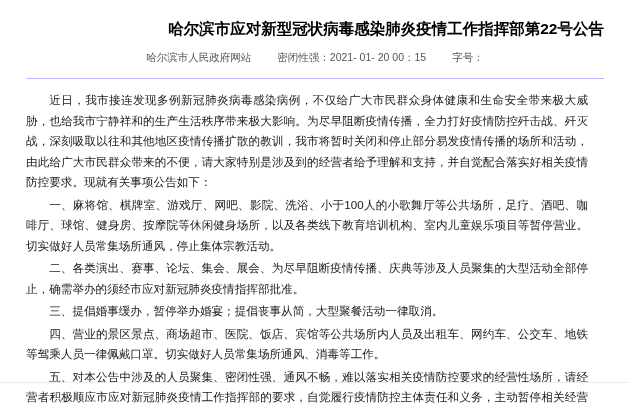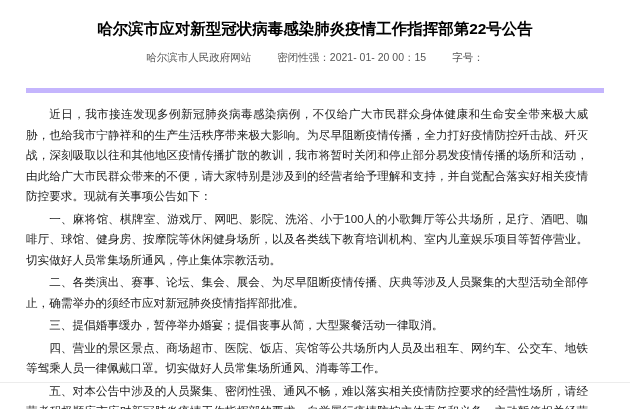--- a/index.html
+++ b/index.html
@@ -16,21 +16,21 @@
   }
   .page {
     width: 630px;
     height: 409px;
     box-sizing: border-box;
     padding: 12px 26px 0 26px;
     background: #ffffff;
     position: relative;
   }
   .title {
-    text-align: center;
+    text-align: right;
     font-size: 15.5px;
     font-weight: bold;
     color: #000000;
     line-height: 22px;
     letter-spacing: 0px;
     margin-top: 6px;
   }
   .subtitle {
     text-align: center;
     font-size: 11px;
@@ -39,22 +39,22 @@
     letter-spacing: 0px;
   }
   .meta-bar {
     display: flex;
     justify-content: center;
     align-items: center;
     gap: 26px;
     font-size: 10.5px;
     color: #555555;
     margin-top: 11px;
-    padding-bottom: 23px;
-    border-bottom: 5px solid #c4b5fd;
+    padding-bottom: 13px;
+    border-bottom: 1px solid #c4b5fd;
   }
   .meta-source {
     color: #555555;
   }
   .meta-date {
     color: #555555;
   }
   .meta-fontsize {
     color: #555555;
     display: flex;

